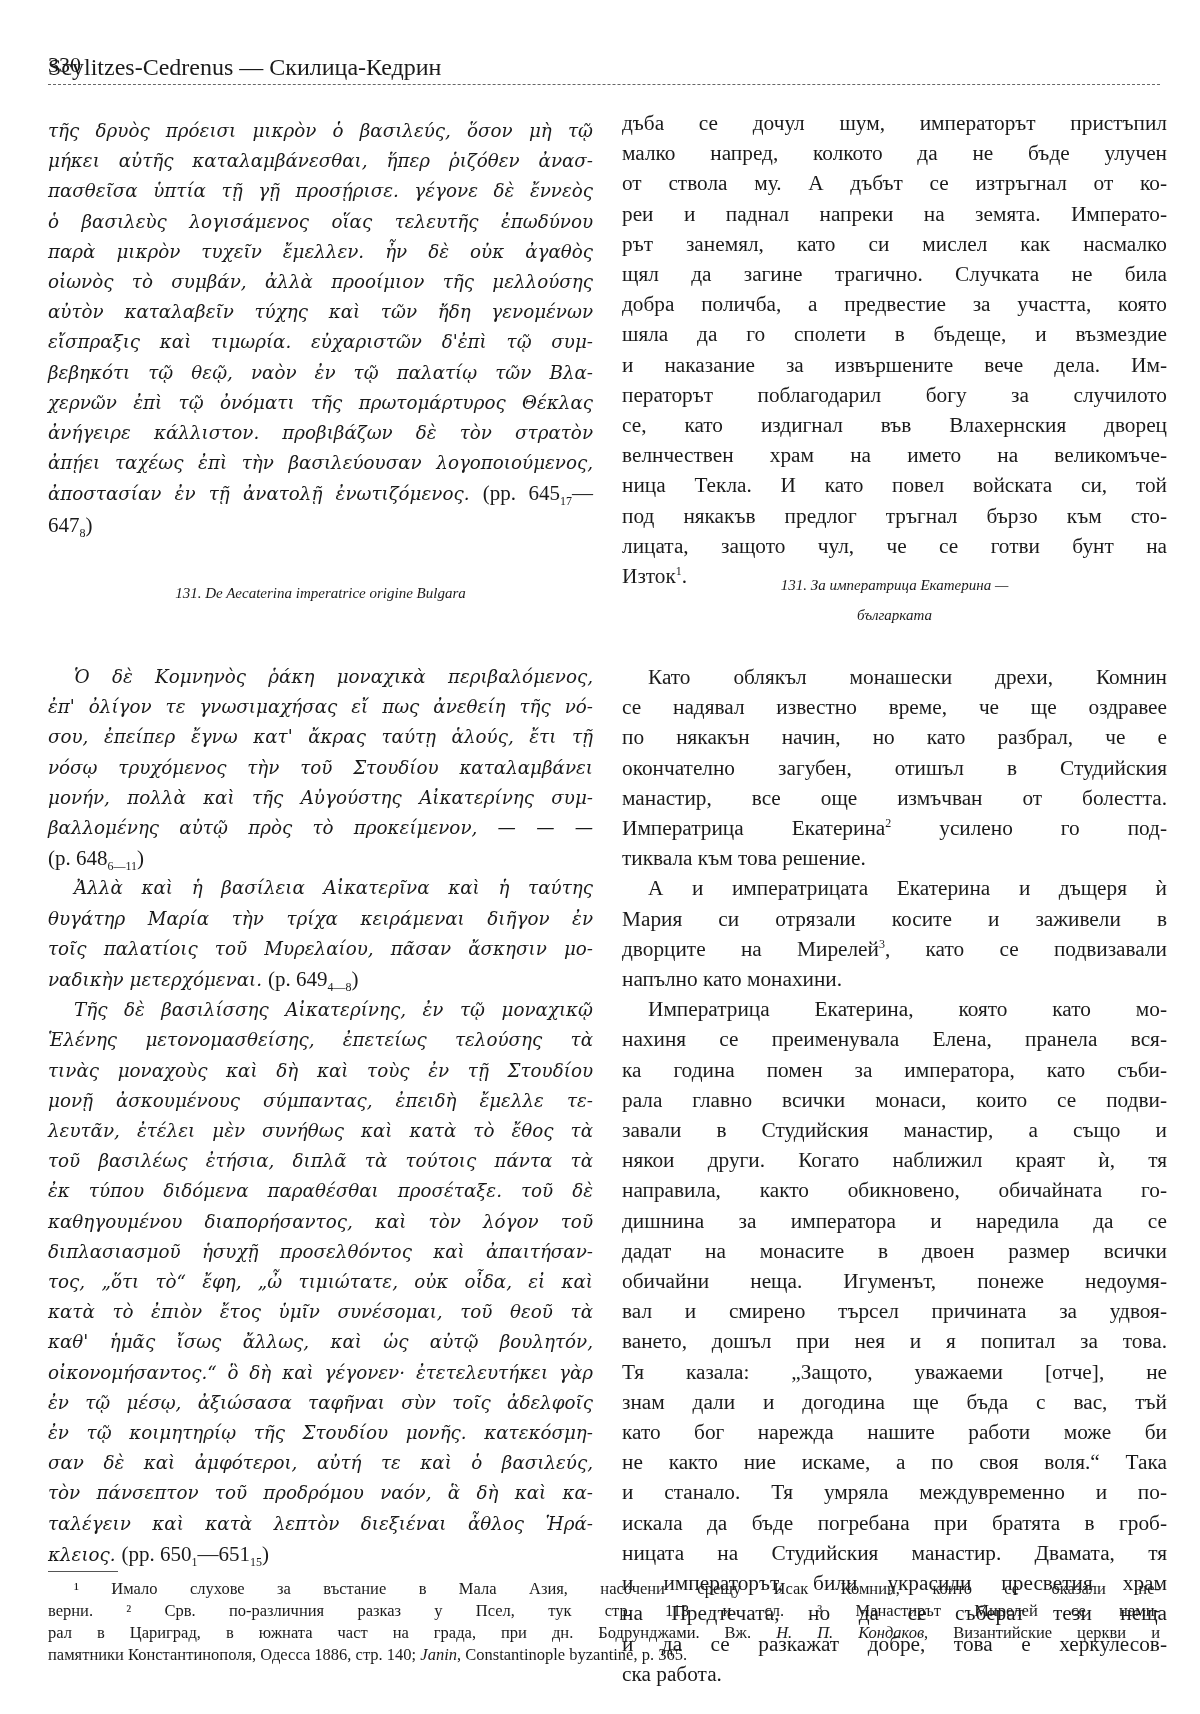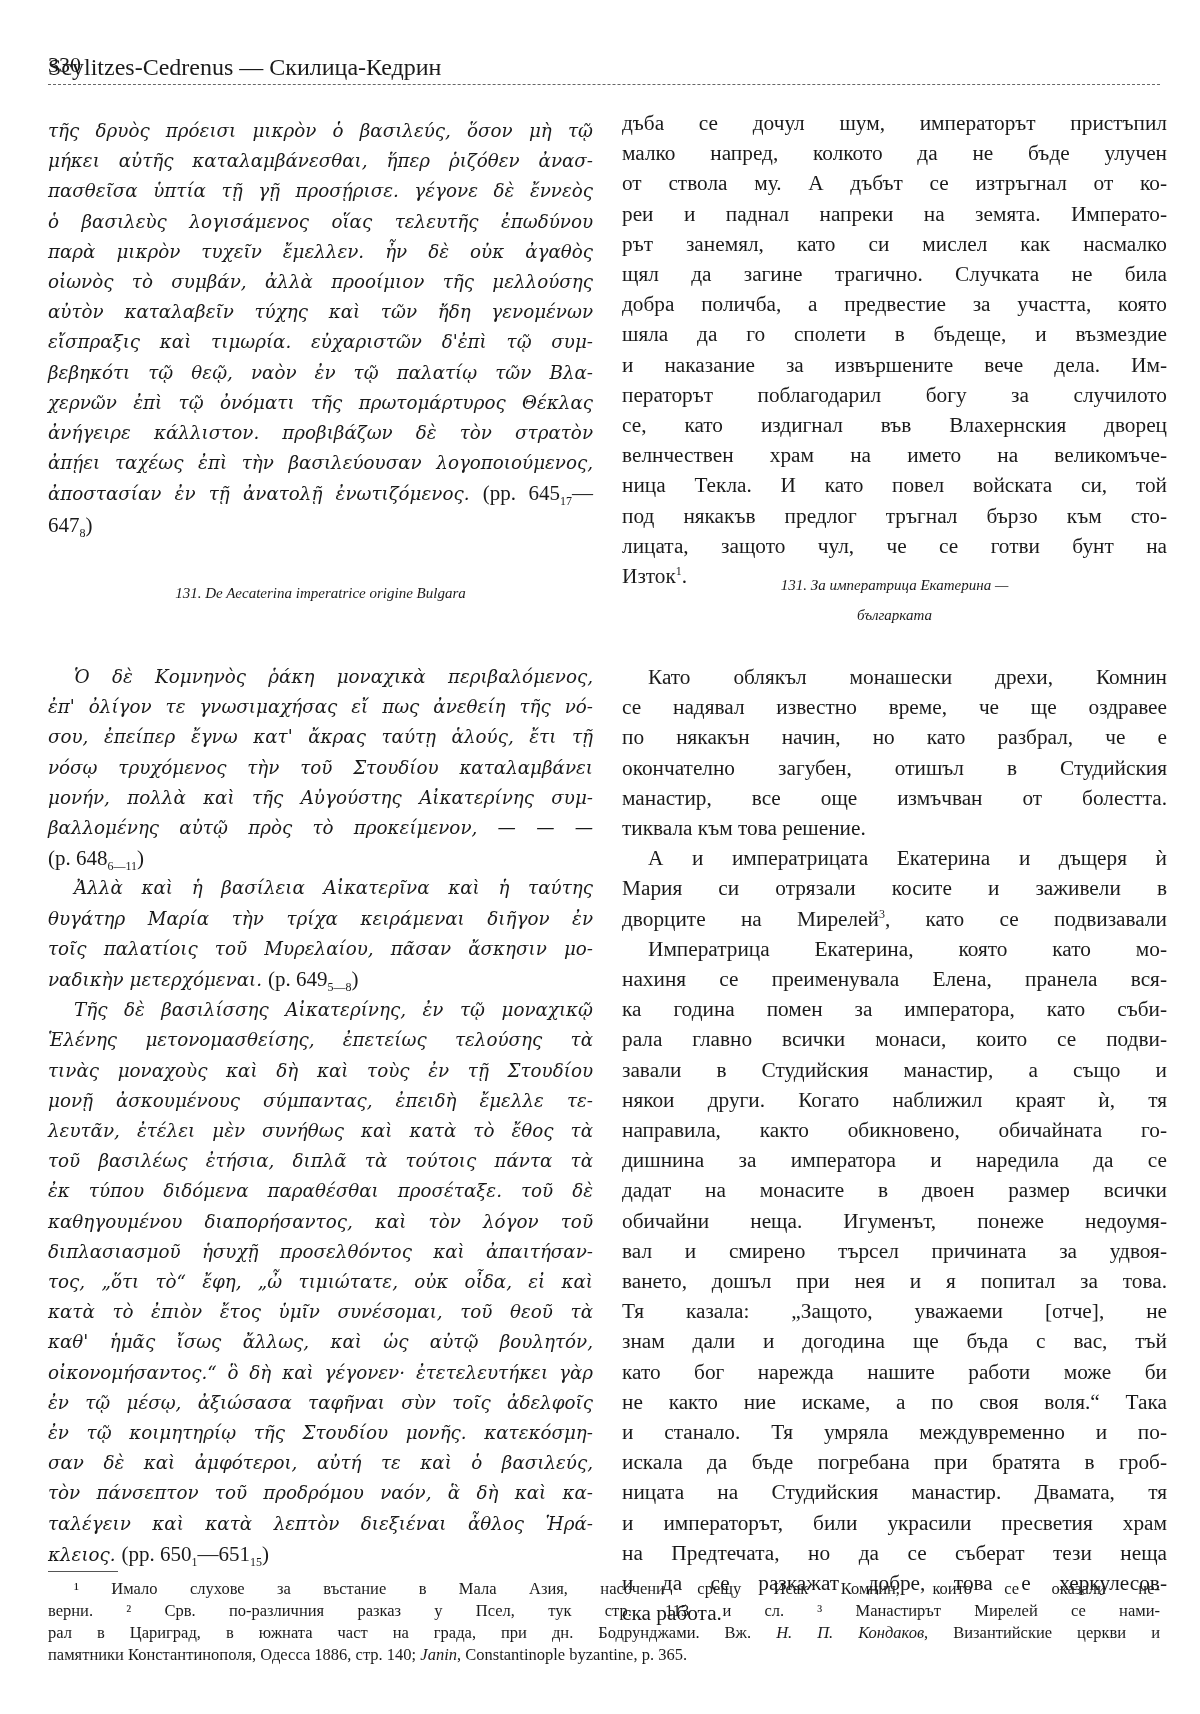--- a/index.html
+++ b/index.html
@@ -82,21 +82,21 @@
   <span class="line indent">Ὁ δὲ Κομνηνὸς ῥάκη μοναχικὰ περιβαλόμενος,</span>
   <span class="line">ἐπ' ὀλίγον τε γνωσιμαχήσας εἴ πως ἀνεθείη τῆς νό-</span>
   <span class="line">σου, ἐπείπερ ἔγνω κατ' ἄκρας ταύτῃ ἁλούς, ἔτι τῇ</span>
   <span class="line">νόσῳ τρυχόμενος τὴν τοῦ Στουδίου καταλαμβάνει</span>
   <span class="line">μονήν, πολλὰ καὶ τῆς Αὐγούστης Αἰκατερίνης συμ-</span>
   <span class="line">βαλλομένης αὐτῷ πρὸς τὸ προκείμενον, — — —</span>
   <span class="line last ref"><span>(p. 648</span><sub>6—11</sub><span>)</span></span>
   <span class="line indent">Ἀλλὰ καὶ ἡ βασίλεια Αἰκατερῖνα καὶ ἡ ταύτης</span>
   <span class="line">θυγάτηρ Μαρία τὴν τρίχα κειράμεναι διῆγον ἐν</span>
   <span class="line">τοῖς παλατίοις τοῦ Μυρελαίου, πᾶσαν ἄσκησιν μο-</span>
-  <span class="line last"><span>ναδικὴν μετερχόμεναι.</span> <span class="ref"><span>(p. 649</span><sub>5—8</sub><span>)</span></span></span>
+  <span class="line last"><span>ναδικὴν μετερχόμεναι.</span> <span class="ref"><span>(p. 649</span><sub>4—8</sub><span>)</span></span></span>
   <span class="line indent">Τῆς δὲ βασιλίσσης Αἰκατερίνης, ἐν τῷ μοναχικῷ</span>
   <span class="line">Ἑλένης μετονομασθείσης, ἐπετείως τελούσης τὰ</span>
   <span class="line">τινὰς μοναχοὺς καὶ δὴ καὶ τοὺς ἐν τῇ Στουδίου</span>
   <span class="line">μονῇ ἀσκουμένους σύμπαντας, ἐπειδὴ ἔμελλε τε-</span>
   <span class="line">λευτᾶν, ἐτέλει μὲν συνήθως καὶ κατὰ τὸ ἔθος τὰ</span>
   <span class="line">τοῦ βασιλέως ἐτήσια, διπλᾶ τὰ τούτοις πάντα τὰ</span>
   <span class="line">ἐκ τύπου διδόμενα παραθέσθαι προσέταξε. τοῦ δὲ</span>
   <span class="line">καθηγουμένου διαπορήσαντος, καὶ τὸν λόγον τοῦ</span>
   <span class="line">διπλασιασμοῦ ἡσυχῇ προσελθόντος καὶ ἀπαιτήσαν-</span>
   <span class="line">τος, „ὅτι τὸ“ ἔφη, „ὦ τιμιώτατε, οὐκ οἶδα, εἰ καὶ</span>
@@ -110,24 +110,26 @@
   <span class="line">ταλέγειν καὶ κατὰ λεπτὸν διεξιέναι ἆθλος Ἡρά-</span>
   <span class="line last"><span>κλειος.</span> <span class="ref"><span>(pp. 650</span><sub>1</sub><span>—651</span><sub>15</sub><span>)</span></span></span>
 </div>
 
 <div class="col col-right bulg" style="top:662px;">
   <span class="line indent">Като облякъл монашески дрехи, Комнин</span>
   <span class="line">се надявал известно време, че ще оздравее</span>
   <span class="line">по някакън начин, но като разбрал, че е</span>
   <span class="line">окончателно загубен, отишъл в Студийския</span>
   <span class="line">манастир, все още измъчван от болестта.</span>
+  <span class="line"><span>Императрица Екатерина</span><sup>2</sup><span> усилено го под-</span></span>
   <span class="line last">тиквала към това решение.</span>
   <span class="line indent">А и императрицата Екатерина и дъщеря ѝ</span>
   <span class="line">Мария си отрязали косите и заживели в</span>
   <span class="line"><span>дворците на Мирелей</span><sup>3</sup><span>, като се подвизавали</span></span>
+  <span class="line last">напълно като монахини.</span>
   <span class="line indent">Императрица Екатерина, която като мо-</span>
   <span class="line">нахиня се преименувала Елена, пранела вся-</span>
   <span class="line">ка година помен за императора, като съби-</span>
   <span class="line">рала главно всички монаси, които се подви-</span>
   <span class="line">завали в Студийския манастир, а също и</span>
   <span class="line">някои други. Когато наближил краят ѝ, тя</span>
   <span class="line">направила, както обикновено, обичайната го-</span>
   <span class="line">дишнина за императора и наредила да се</span>
   <span class="line">дадат на монасите в двоен размер всички</span>
   <span class="line">обичайни неща. Игуменът, понеже недоумя-</span>

